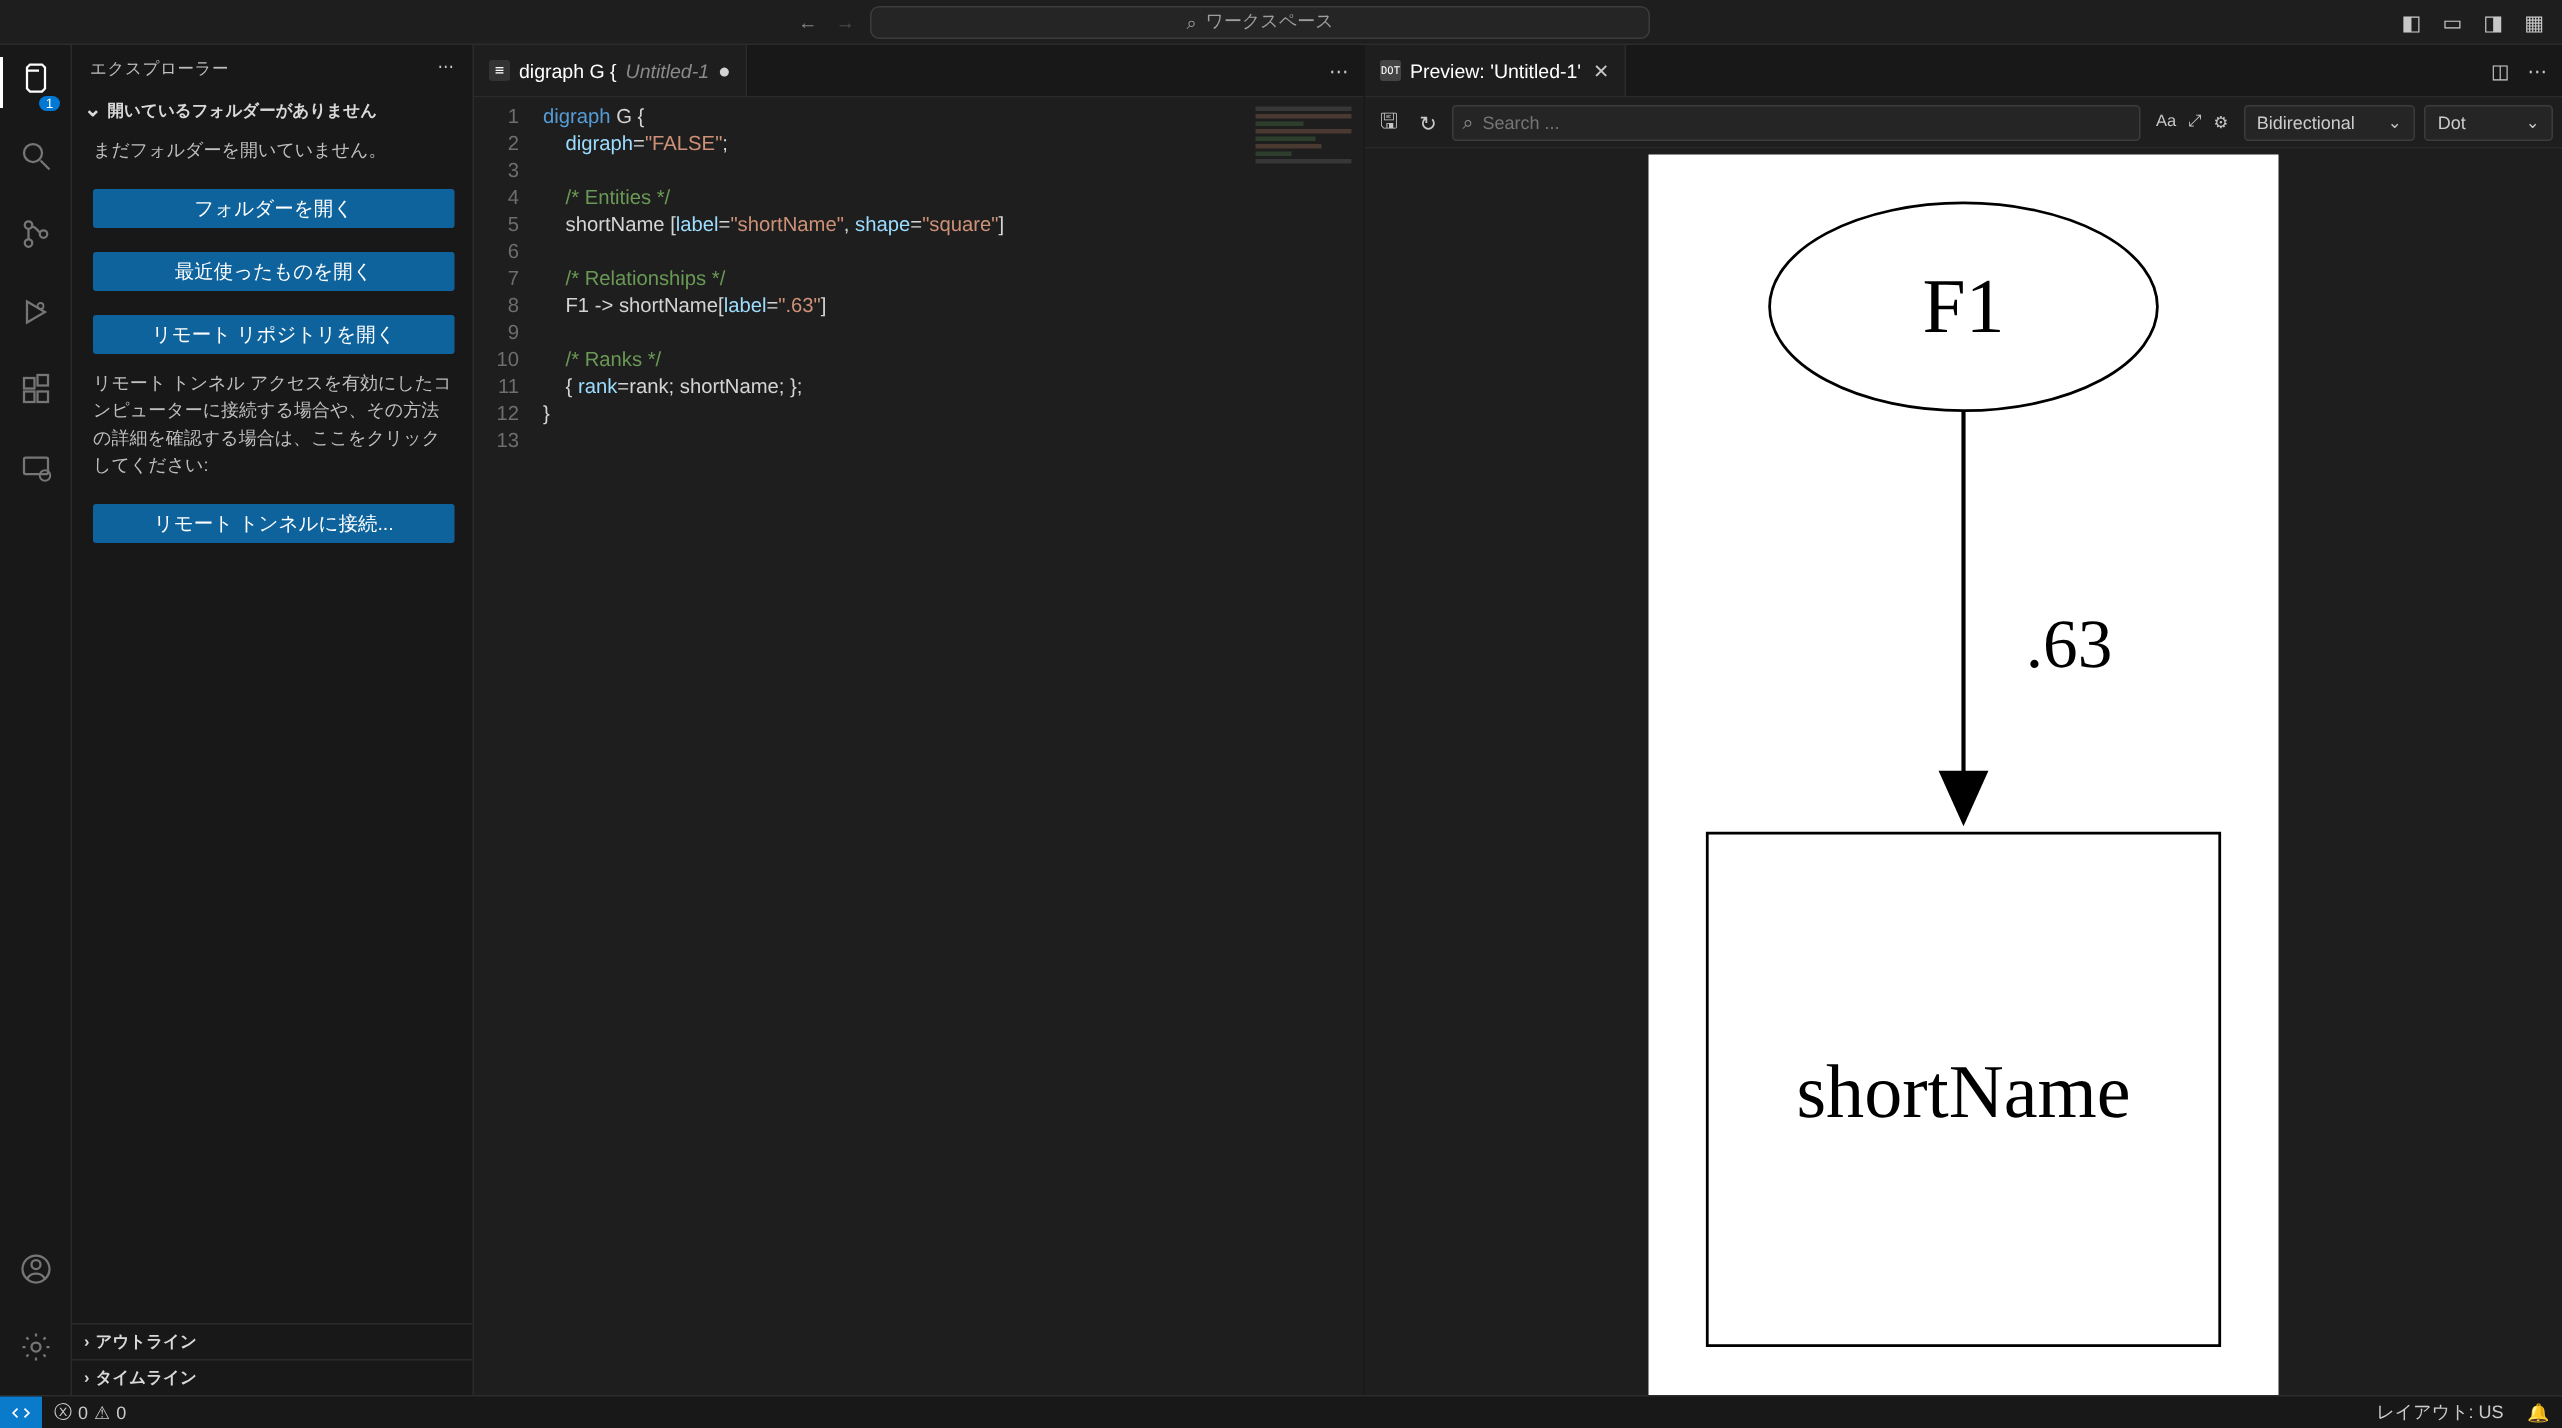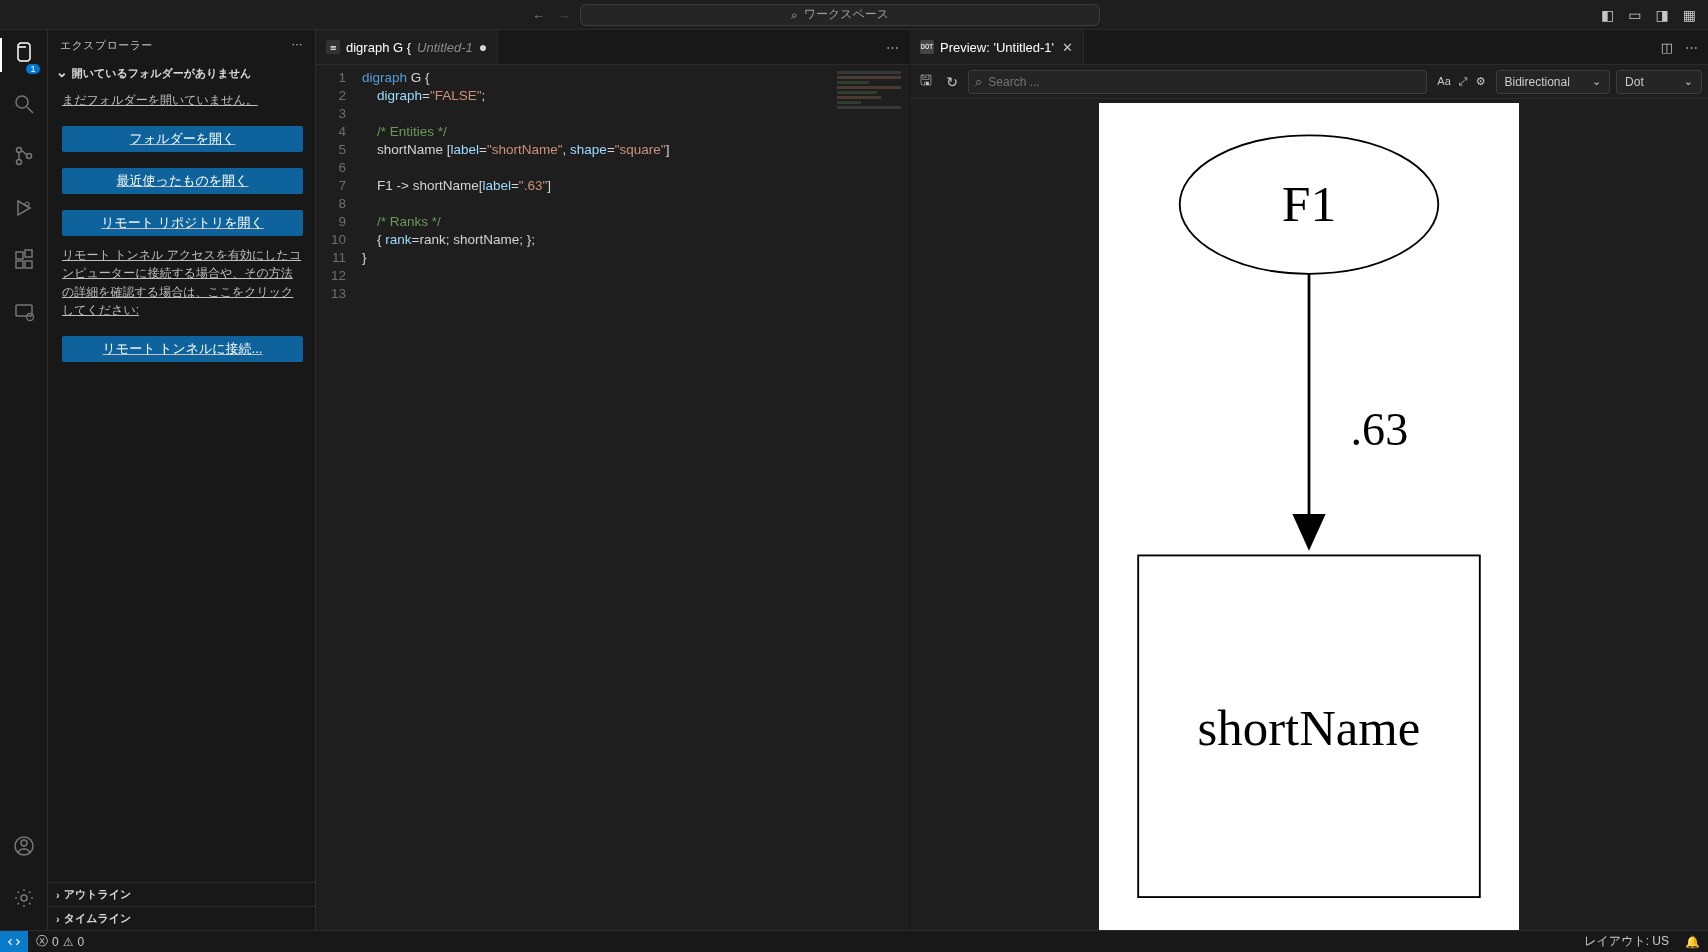--- a/index.html
+++ b/index.html
@@ -21,21 +21,21 @@
 .activitybar .active { color:#ffffff; }
 .activitybar .active::before{content:"";position:absolute;left:-10px;top:-2px;bottom:-2px;width:2px;background:#ffffff;}
 .badge { position:absolute; bottom:-4px; right:-2px; background:#0078d4; color:#fff; font-size:9px; border-radius:8px; padding:0 4px; }
 
 
 .sidebar { width:268px; background:#181818; border-right:1px solid #2b2b2b; display:flex; flex-direction:column; }
 .side-head { display:flex; align-items:flex-start; justify-content:space-between; padding:8px 12px; font-size:11px; letter-spacing:.4px; color:#bfbfbf; }
 .side-head .more{color:#c7c7c7;}
 .sect-head { display:flex; align-items:center; gap:4px; padding:4px 8px; font-size:11px; font-weight:bold; color:#d9d9d9; cursor:pointer; }
 .sect-head .chev{font-size:14px; transform:translateY(-1px);}
-.panel-body { padding:6px 12px 12px 14px; font-size:12px; color:#bfbfbf; line-height:1.55;text-decoration:underline; }
+.panel-body { padding:6px 12px 12px 14px; font-size:12px; color:#bfbfbf; line-height:1.55; }
 .panel-body p { margin-bottom:8px; }
 .blue-btn { display:block; width:100%; background:#0e639c; color:#fff; border:none; padding:4px 0; font-size:13px; border-radius:2px; margin-bottom:10px; cursor:pointer;margin-top:16px; }
 .collapsed-sect { padding:4px 8px; font-size:11px; font-weight:bold; color:#d9d9d9; border-top:1px solid #2b2b2b; display:flex; align-items:center; gap:4px; }
 
 
 .editors { flex:1; display:flex; }
 .codegrp { flex:0 0 594px; display:flex; flex-direction:column; border-right:1px solid #181818; position:relative; }
 .prevgrp { flex:1; display:flex; flex-direction:column; }
 
 .tabs { height:35px; background:#181818; display:flex; align-items:stretch; border-bottom:1px solid #2b2b2b; }
@@ -225,20 +225,21 @@
             <div>12</div>
             <div>13</div>
           </div>
         <div class="src">
           <div class="ln"><span class="t-kw">digraph</span><span class="t-id"> G {</span></div>
           <div class="ln"><span class="t-attr">    digraph</span><span class="t-punc">=</span><span class="t-str">"FALSE"</span><span class="t-punc">;</span></div>
           <div class="ln"></div>
           <div class="ln"><span class="t-cm">    /* Entities */</span></div>
           <div class="ln"><span class="t-id">    shortName [</span><span class="t-attr">label</span><span class="t-punc">=</span><span class="t-str">"shortName"</span><span class="t-punc">, </span><span class="t-attr">shape</span><span class="t-punc">=</span><span class="t-str">"square"</span><span class="t-punc">]</span></div>
           <div class="ln"></div>
+          <div class="ln"><span class="t-cm">    /* Relationships */</span></div>
           <div class="ln"><span class="t-id">    F1 -&gt; shortName[</span><span class="t-attr">label</span><span class="t-punc">=</span><span class="t-str">".63"</span><span class="t-punc">]</span></div>
           <div class="ln"></div>
           <div class="ln"><span class="t-cm">    /* Ranks */</span></div>
           <div class="ln"><span class="t-id">    { </span><span class="t-attr">rank</span><span class="t-punc">=</span><span class="t-id">rank; shortName; };</span></div>
           <div class="ln"><span class="t-id">}</span></div>
           <div class="ln"></div>
         </div>
         <div class="minimap">
           <div class="mm-line"></div>
             <div class="mm-line s"></div>

